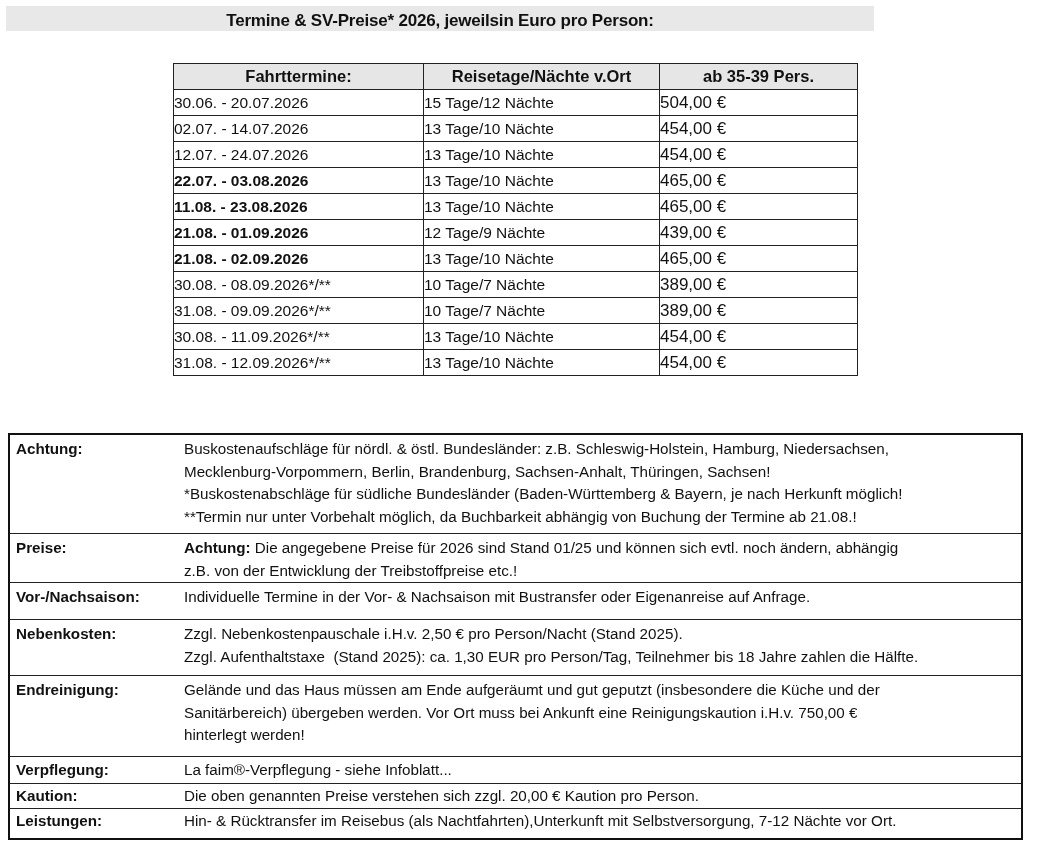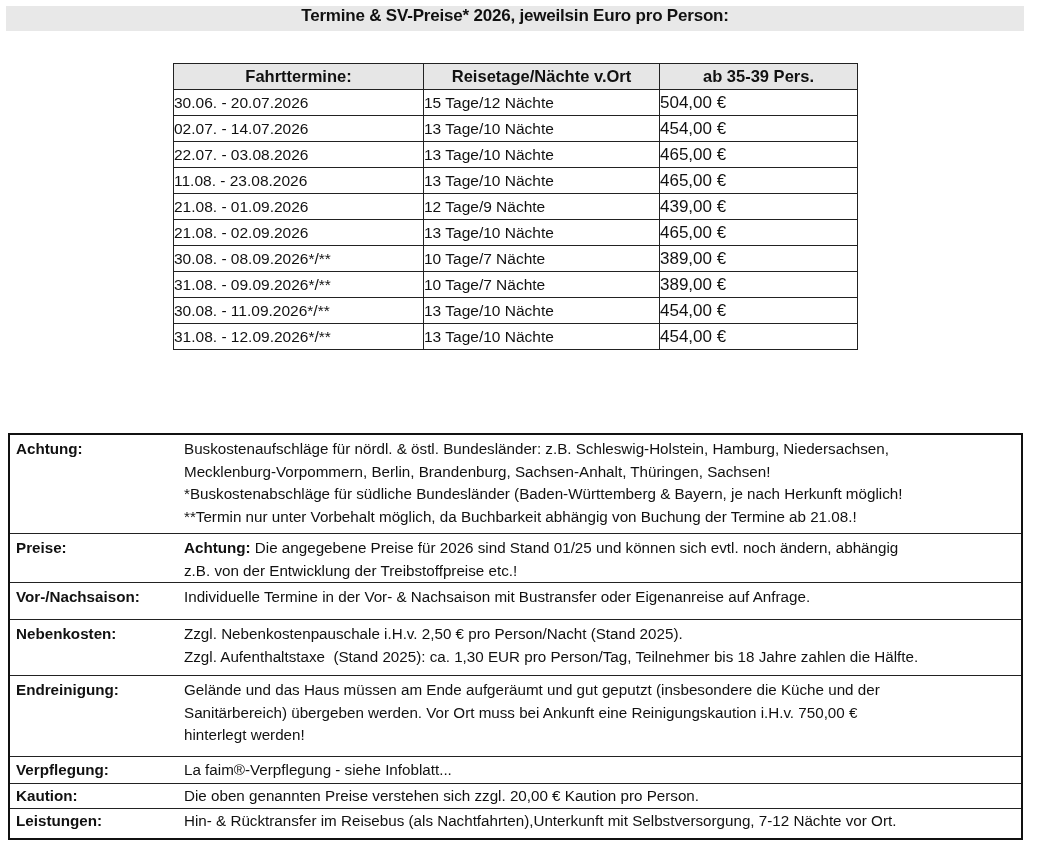--- a/index.html
+++ b/index.html
@@ -2,23 +2,23 @@
 <html><head>
 <meta charset="utf-8">
 <style>
   html, body { margin: 0; padding: 0; background: #ffffff; }
   body {
     width: 1038px; height: 842px; position: relative; overflow: hidden;
     font-family: "Liberation Sans", "DejaVu Sans", sans-serif;
     color: #111111;
   }
   .title-bar {
-    position: absolute; left: 6px; top: 6px; width: 1018px; height: 25px;
+    position: absolute; left: 6px; top: 6px; width: 868px; height: 25px;
     background: #e8e8e8;
-    display: flex; align-items: flex-start; justify-content: center;
+    display: flex; align-items: flex-end; justify-content: center;
     font-size: 17px; font-weight: bold; letter-spacing: -0.2px;
   }
 
   table.prices {
     position: absolute; left: 173px; top: 63px;
     border-collapse: collapse;
     font-size: 15.5px;
   }
   table.prices th, table.prices td {
     border: 1.5px solid #222;
@@ -26,21 +26,21 @@
     height: 25px; line-height: 25px;
   }
   table.prices th {
     background: #e6e6e6; font-weight: bold; font-size: 16.5px;
     height: 25px;
   }
   table.prices col.c1 { width: 250px; }
   table.prices col.c2 { width: 236px; }
   table.prices col.c3 { width: 198px; }
   table.prices td.price { font-size: 17px; }
-  table.prices td.b { font-weight: normal; }
+  table.prices td.b { font-weight: bold; }
 
   table.info {
     position: absolute; left: 8px; top: 433px; width: 1015px;
     border-collapse: collapse;
     font-size: 15.2px;
     border: 2px solid #111;
   }
   table.info td {
     border-top: 1.5px solid #222; border-bottom: 1.5px solid #222;
     vertical-align: top; padding: 3px 0 0 0;
@@ -87,20 +87,25 @@
         <td>30.06. - 20.07.2026</td>
         <td>15 Tage/12 Nächte</td>
         <td class="price">504,00 €</td>
       </tr>
     <tr>
         <td>02.07. - 14.07.2026</td>
         <td>13 Tage/10 Nächte</td>
         <td class="price">454,00 €</td>
       </tr>
     <tr>
+        <td>12.07. - 24.07.2026</td>
+        <td>13 Tage/10 Nächte</td>
+        <td class="price">454,00 €</td>
+      </tr>
+    <tr>
         <td class="b">22.07. - 03.08.2026</td>
         <td>13 Tage/10 Nächte</td>
         <td class="price">465,00 €</td>
       </tr>
     <tr>
         <td class="b">11.08. - 23.08.2026</td>
         <td>13 Tage/10 Nächte</td>
         <td class="price">465,00 €</td>
       </tr>
     <tr>

